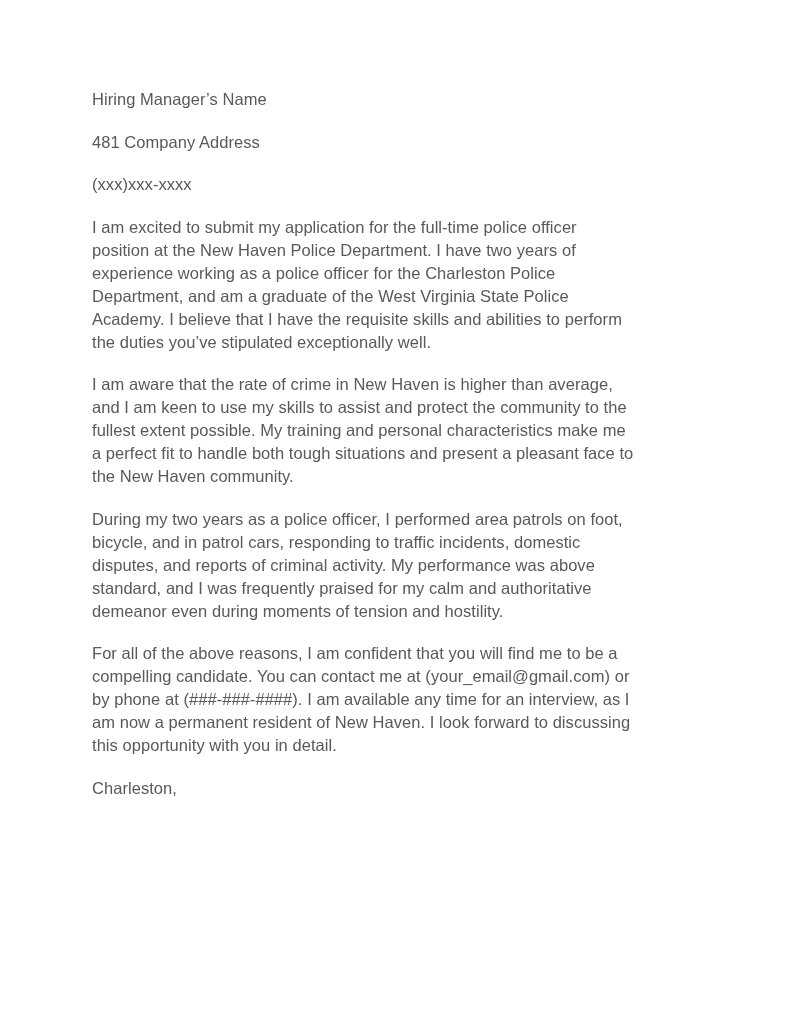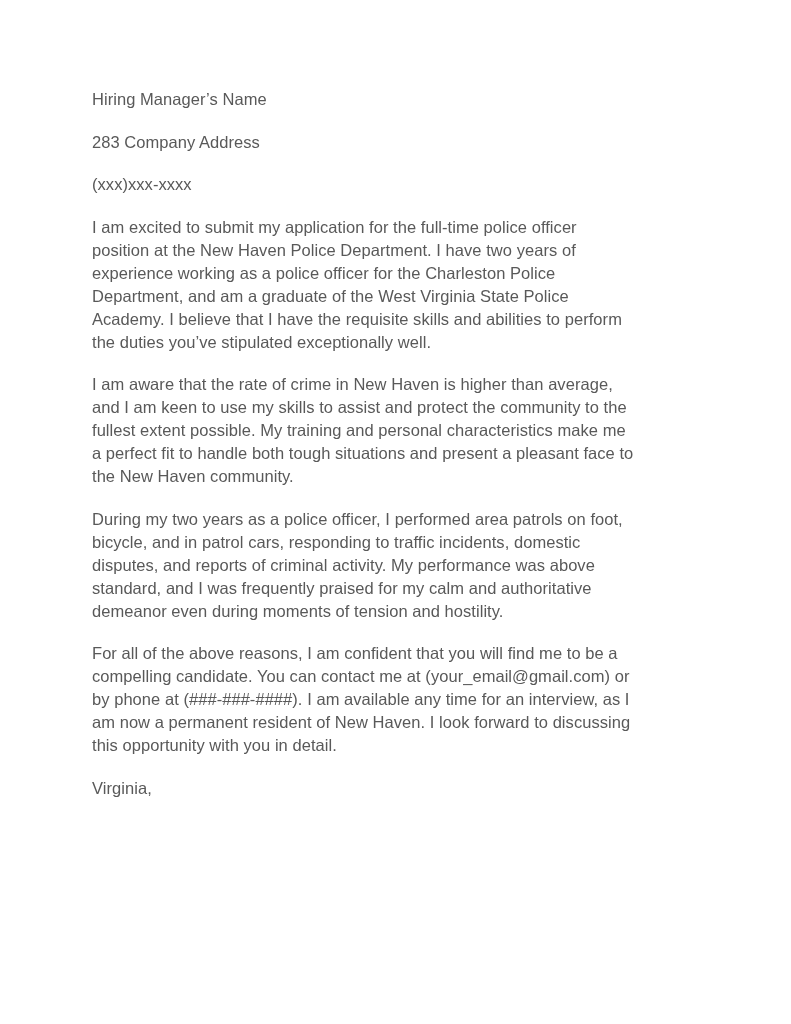--- a/index.html
+++ b/index.html
@@ -26,27 +26,27 @@
     letter-spacing: 0.05px;
   }
 </style>
 </head>
 <body>
 
 <div class="page">
 
   <div>
     <p>Hiring Manager’s Name</p>
-    <p>283 Company Address</p>
+    <p>481 Company Address</p>
     <p>(xxx)xxx-xxxx</p>
   </div>
 
 
   <div>
     <p>I am excited to submit my application for the full-time police officer position at the New Haven Police Department. I have two years of experience working as a police officer for the Charleston Police Department, and am a graduate of the West Virginia State Police Academy. I believe that I have the requisite skills and abilities to perform the duties you’ve stipulated exceptionally well.</p>
     <p>I am aware that the rate of crime in New Haven is higher than average, and I am keen to use my skills to assist and protect the community to the fullest extent possible. My training and personal characteristics make me a perfect fit to handle both tough situations and present a pleasant face to the New Haven community.</p>
     <p>During my two years as a police officer, I performed area patrols on foot, bicycle, and in patrol cars, responding to traffic incidents, domestic disputes, and reports of criminal activity. My performance was above standard, and I was frequently praised for my calm and authoritative demeanor even during moments of tension and hostility.</p>
     <p>For all of the above reasons, I am confident that you will find me to be a compelling candidate. You can contact me at (your_email@gmail.com) or by phone at (###-###-####). I am available any time for an interview, as I am now a permanent resident of New Haven. I look forward to discussing this opportunity with you in detail.</p>
   </div>
 
-  <p>Virginia,</p>
+  <p>Charleston,</p>
 
 </div>
 
 </body></html>

